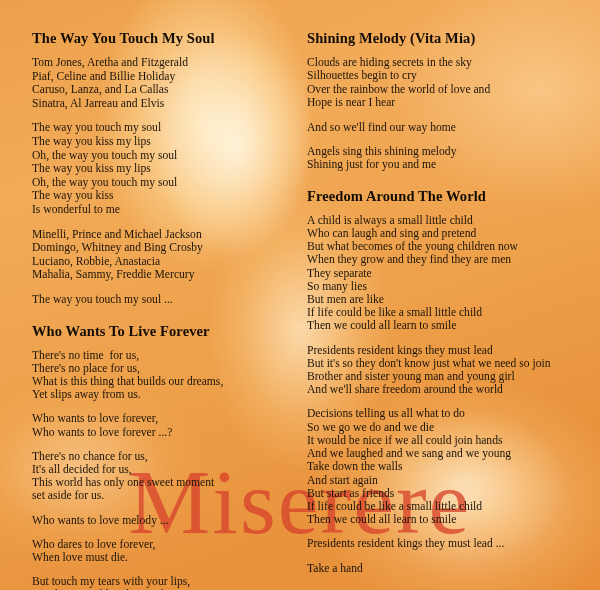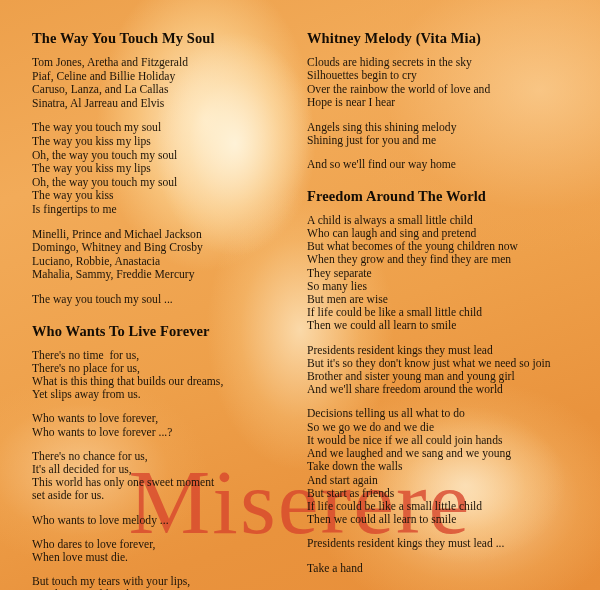--- a/index.html
+++ b/index.html
@@ -122,21 +122,21 @@
         <div class="line">Caruso, Lanza, and La Callas</div>
         <div class="line">Sinatra, Al Jarreau and Elvis</div>
       </div>
       <div class="stanza">
         <div class="line">The way you touch my soul</div>
         <div class="line">The way you kiss my lips</div>
         <div class="line">Oh, the way you touch my soul</div>
         <div class="line">The way you kiss my lips</div>
         <div class="line">Oh, the way you touch my soul</div>
         <div class="line">The way you kiss</div>
-        <div class="line">Is fingertips to me</div>
+        <div class="line">Is wonderful to me</div>
       </div>
       <div class="stanza">
         <div class="line">Minelli, Prince and Michael Jackson</div>
         <div class="line">Domingo, Whitney and Bing Crosby</div>
         <div class="line">Luciano, Robbie, Anastacia</div>
         <div class="line">Mahalia, Sammy, Freddie Mercury</div>
       </div>
       <div class="stanza">
         <div class="line">The way you touch my soul ...</div>
       </div>
@@ -172,46 +172,46 @@
         <div class="line">Touch my world with your fingertips,</div>
       </div>
 
     </div>
 
   </div>
 
   <div class="column" id="col-right">
 
     <div class="song song-right">
-      <h2 class="song-title">Whitney Melody (Vita Mia)</h2>
+      <h2 class="song-title">Shining Melody (Vita Mia)</h2>
       <div class="stanza">
         <div class="line">Clouds are hiding secrets in the sky</div>
         <div class="line">Silhouettes begin to cry</div>
         <div class="line">Over the rainbow the world of love and</div>
         <div class="line">Hope is near I hear</div>
       </div>
       <div class="stanza">
+        <div class="line">And so we'll find our way home</div>
+      </div>
+      <div class="stanza">
         <div class="line">Angels sing this shining melody</div>
         <div class="line">Shining just for you and me</div>
-      </div>
-      <div class="stanza">
-        <div class="line">And so we'll find our way home</div>
       </div>
     </div>
 
     <div class="song song-right tight">
       <h2 class="song-title">Freedom Around The World</h2>
       <div class="stanza">
         <div class="line">A child is always a small little child</div>
         <div class="line">Who can laugh and sing and pretend</div>
         <div class="line">But what becomes of the young children now</div>
         <div class="line">When they grow and they find they are men</div>
         <div class="line">They separate</div>
         <div class="line">So many lies</div>
-        <div class="line">But men are wise</div>
+        <div class="line">But men are like</div>
         <div class="line">If life could be like a small little child</div>
         <div class="line">Then we could all learn to smile</div>
       </div>
       <div class="stanza">
         <div class="line">Presidents resident kings they must lead</div>
         <div class="line">But it's so they don't know just what we need so join</div>
         <div class="line">Brother and sister young man and young girl</div>
         <div class="line">And we'll share freedom around the world</div>
       </div>
       <div class="stanza">

